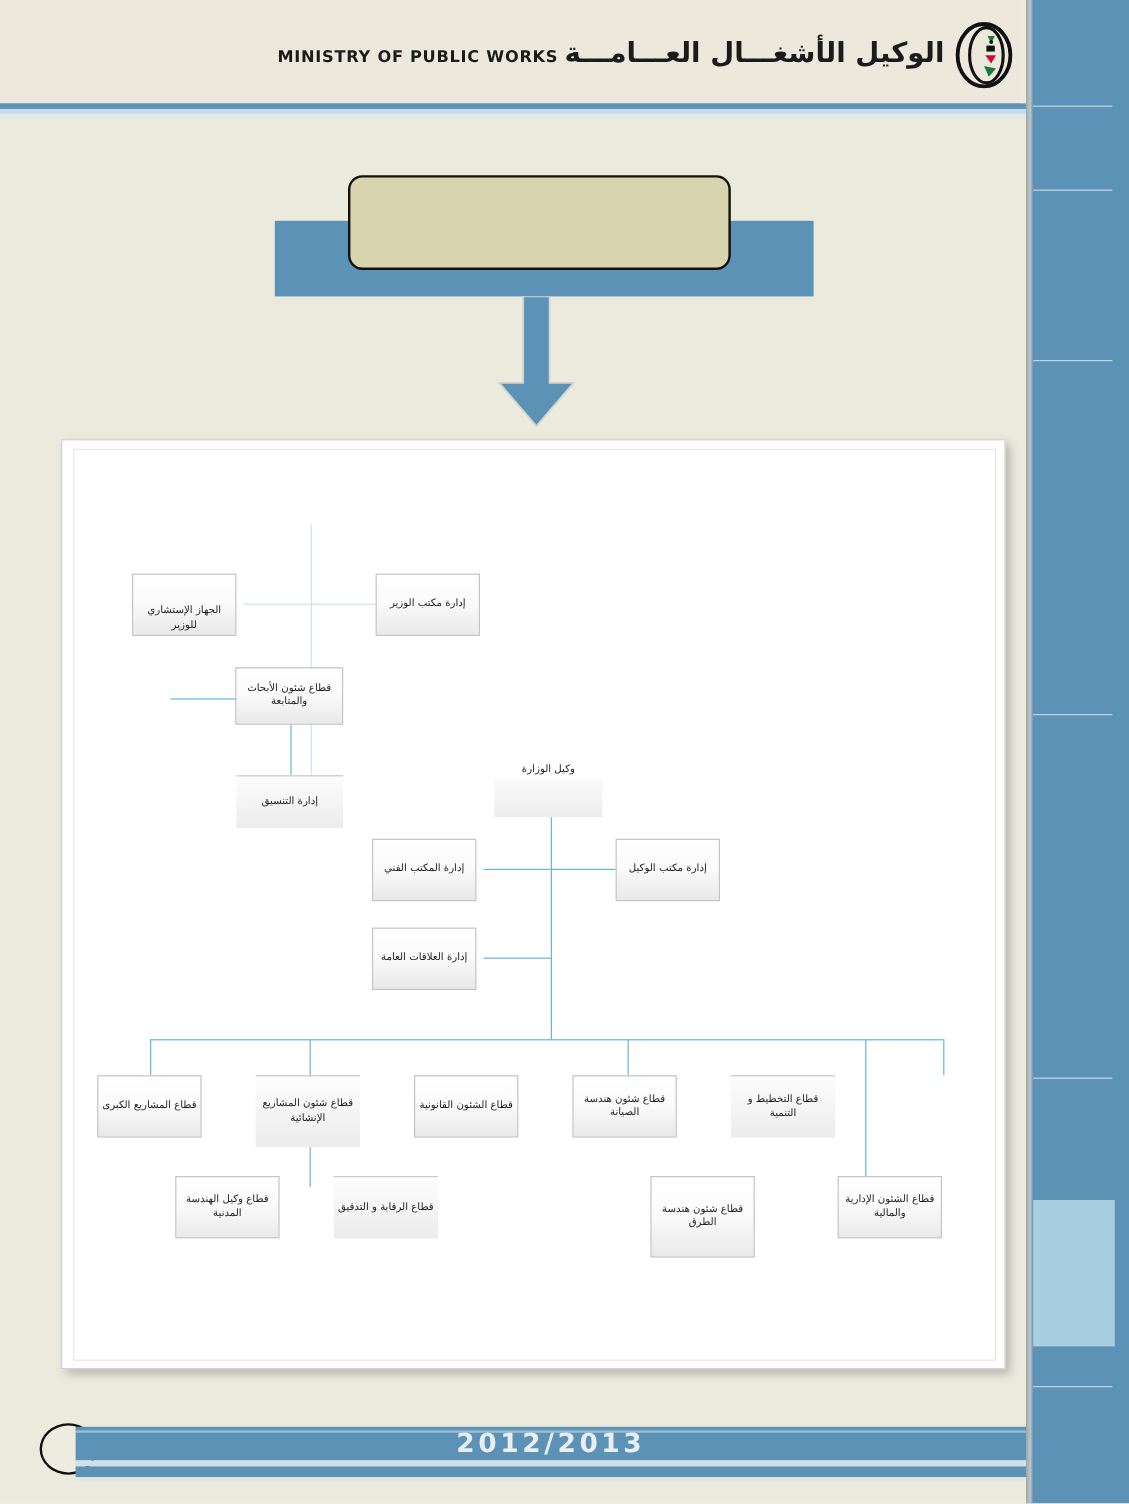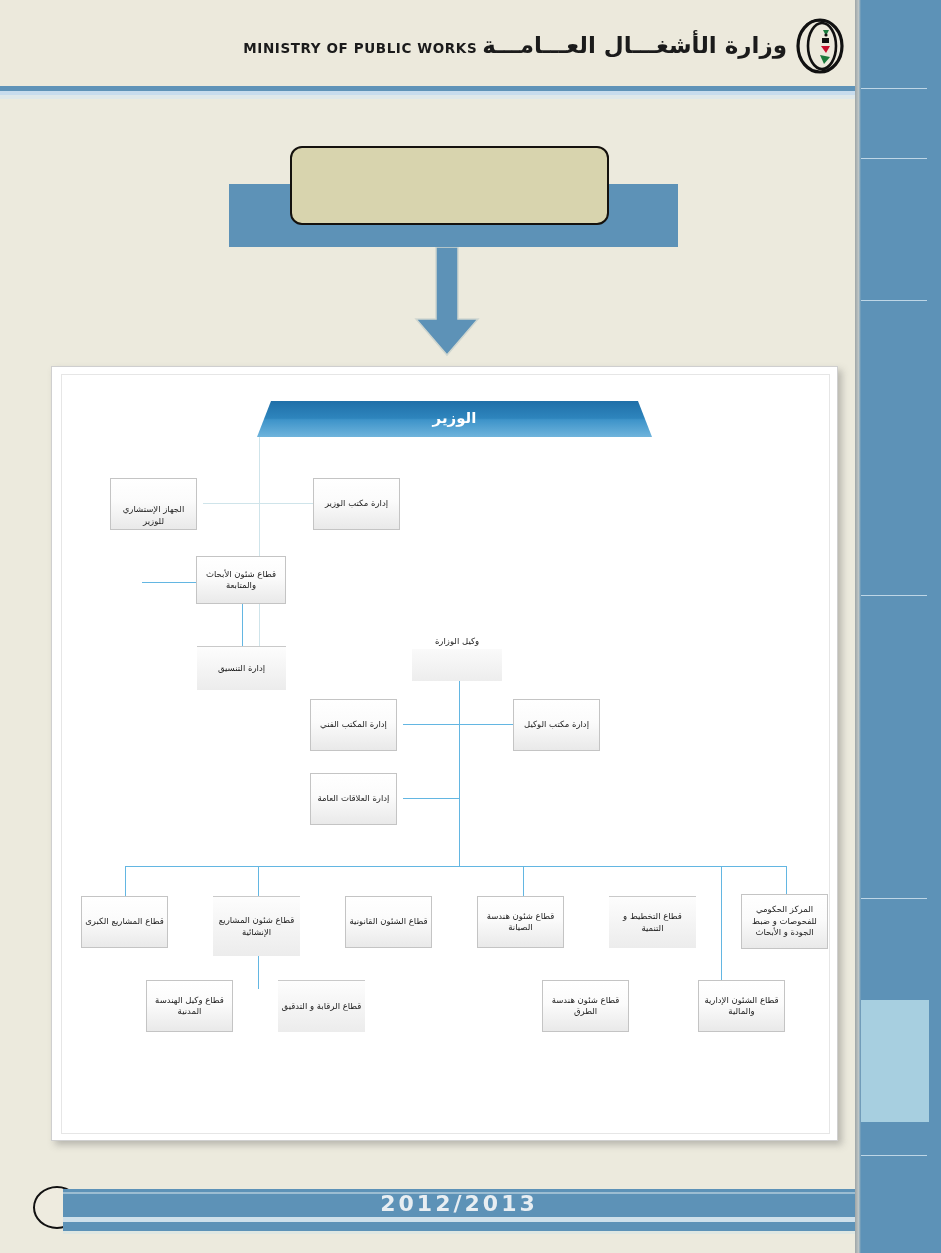--- a/index.html
+++ b/index.html
@@ -255,21 +255,21 @@
         <ellipse cx="29" cy="30" rx="14" ry="23" fill="none" stroke="#111" stroke-width="2.6"></ellipse>
         <path d="M13 9 Q22 2 31 6" fill="none" stroke="#111" stroke-width="2"></path>
         <path d="M30 14 l6 0 l-3 6 z" fill="#1a7a3c"></path>
         <rect x="29" y="22" width="7" height="5" fill="#111"></rect>
         <path d="M28 30 l9 0 l-4 7 z" fill="#c8102e"></path>
         <path d="M27 39 l10 2 l-6 7 z" fill="#1a7a3c"></path>
         <circle cx="33" cy="19" r="1.6" fill="#111"></circle>
       </svg>
     </span>
     <span id="logo-text">
-      <span id="logo-ar">وزارة الأشغـــال العـــامـــة</span>
+      <span id="logo-ar">الوكيل الأشغـــال العـــامـــة</span>
       <span id="logo-en">MINISTRY OF PUBLIC WORKS</span>
     </span>
   </div>
 
   <div id="sidebar">
     <div class="edge"></div>
     <div class="divider" style="top:88px"></div>
     <div class="divider" style="top:158px"></div>
     <div class="divider" style="top:300px"></div>
     <div class="divider" style="top:595px"></div>
@@ -285,34 +285,20 @@
   <div id="arrow">
     <svg viewBox="0 0 70 110" width="70" height="110">
       <polygon points="24,0 46,0 46,72 66,72 35,108 4,72 24,72" fill="#5d92b7" stroke="#cfd6cf" stroke-width="1.5"></polygon>
     </svg>
   </div>
 
   <div id="card">
     <div id="card-inner">
       <div class="chart">
 
-        <div class="banner" style="left:195px; top:26px; width:395px; height:36px;">
-          <svg class="shape" viewBox="0 0 395 36" preserveAspectRatio="none">
-            <defs>
-              <linearGradient id="bg1" x1="0" y1="0" x2="0" y2="1">
-                <stop offset="0%" stop-color="#1f6fa8"></stop>
-                <stop offset="48%" stop-color="#2e85bd"></stop>
-                <stop offset="52%" stop-color="#3d93c9"></stop>
-                <stop offset="100%" stop-color="#6fb4dc"></stop>
-              </linearGradient>
-            </defs>
-            <polygon points="14,0 381,0 395,36 0,36" fill="url(#bg1)"></polygon>
-          </svg>
-          <span class="lbl">الوزير</span>
-        </div>
 
         <div class="line-v line-gray" style="left:197px; top:62px; height:210px;"></div>
 
         <div class="line-h line-gray" style="left:141px; top:128px; width:56px;"></div>
         <div class="line-h line-gray" style="left:197px; top:128px; width:54px;"></div>
 
         <div class="node" style="left:48px; top:103px; width:87px; height:52px;align-items:flex-end;">
           <span>الجهاز الإستشاري للوزير</span>
         </div>
 
@@ -374,33 +360,30 @@
         </div>
 
         <div class="node" style="left:415px; top:521px; width:87px; height:52px;">
           <span>قطاع شئون هندسة الصيانة</span>
         </div>
 
         <div class="node plain" style="left:547px; top:521px; width:87px; height:52px;">
           <span>قطاع التخطيط و التنمية</span>
         </div>
 
-        <div class="node" style="left:679px; top:519px; width:87px; height:55px;">
-          <span>المركز الحكومي للفحوصات و ضبط الجودة و الأبحاث</span>
-        </div>
 
         <div class="node" style="left:84px; top:605px; width:87px; height:52px;">
           <span>قطاع وكيل الهندسة المدنية</span>
         </div>
 
         <div class="node plain" style="left:216px; top:605px; width:87px; height:52px;justify-content:flex-end;">
           <span>قطاع الرقابة و التدقيق</span>
         </div>
 
-        <div class="node" style="left:480px; top:605px; width:87px; height:52px;">
+        <div class="node" style="left:480px; top:605px; width:87px; height:68px;">
           <span>قطاع شئون هندسة الطرق</span>
         </div>
 
         <div class="node" style="left:612px; top:605px; width:87px; height:52px;margin-left:24px;">
           <span>قطاع الشئون الإدارية والمالية</span>
         </div>
 
       </div>
     </div>
   </div>

